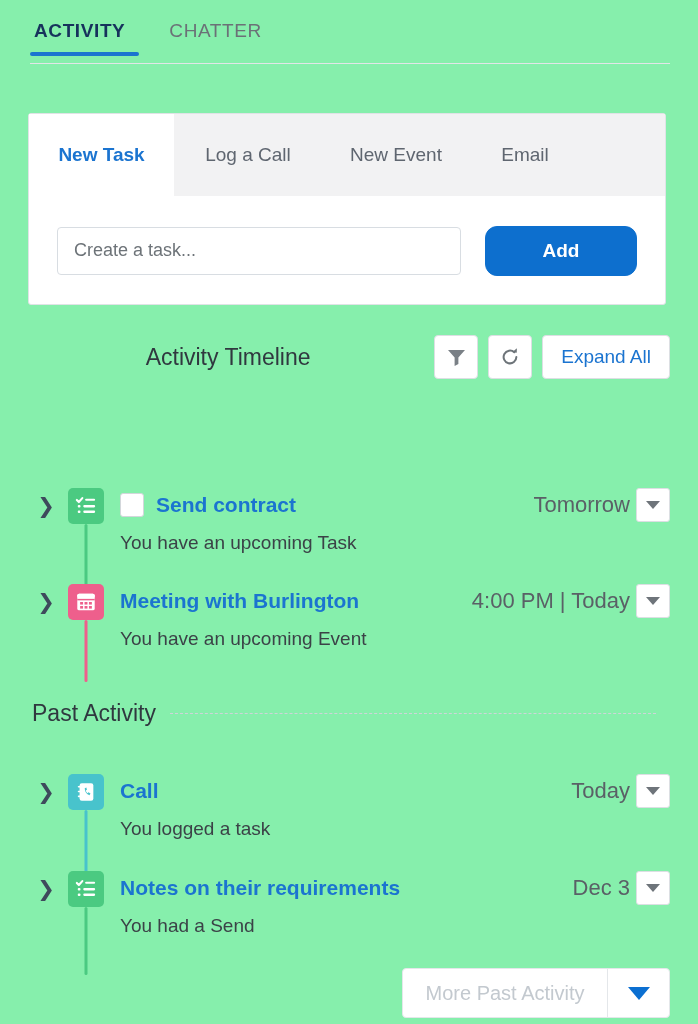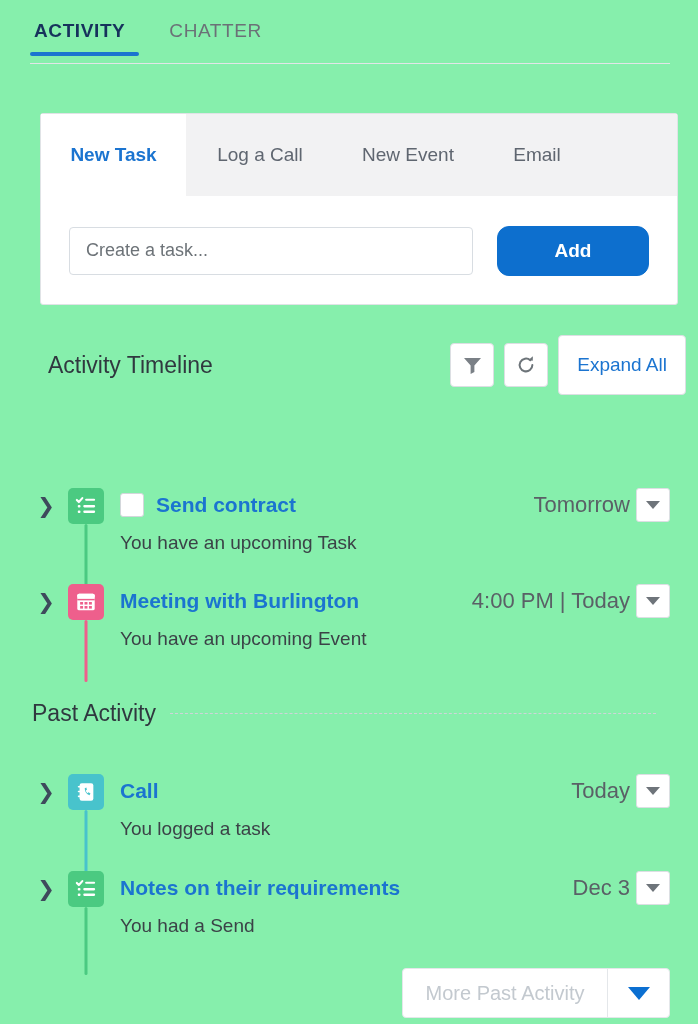--- a/index.html
+++ b/index.html
@@ -37,21 +37,21 @@
   .toptab:first-child { padding-left: 4px; }
   .toptab.active { color: #16325c; font-weight: 600; }
   .toptab.active::after {
     content:"";
     position:absolute; left:0; right:8px; bottom:0;
     height:4px; background:#1b74d0; border-radius:2px;
   }
 
   
   .composer {
-    position:absolute; left:40px; top:113px; width:638px; height:192px;
+    position:absolute; left:28px; top:113px; width:638px; height:192px;
     border:1px solid #e0e3e6; background:#fff; border-radius:3px;
   }
   .composer-tabs { display:flex; height:82px; background:#f2f2f3; }
   .ctab {
     display:flex; align-items:center; justify-content:center;
     font-size:19px; color:#5f6670; cursor:pointer; white-space:nowrap;
   }
   .ctab.active {
     background:#ffffff; color:#1b74d0; font-weight:600;
   }
@@ -73,32 +73,32 @@
   .task-input::placeholder { color:#6d7378; }
   .add-btn {
     width:152px; height:50px;
     background:#0d6fce; border:1px solid #0d6fce; border-radius:12px;
     color:#ffffff; font-size:19px; font-weight:700;
     cursor:pointer;
   }
 
   
   .tl-header {
-    position:absolute; left:48px; top:335px; width:638px;
-    display:flex; align-items:center;
+    position:absolute; left:32px; top:335px; width:638px;
+    display:flex; align-items:center;text-align:center;
   }
   .tl-title { font-size:23px; color:#30383f; flex:1; }
   .icon-btn {
     width:44px; height:44px;
     border:1px solid #dcdfe3; border-radius:4px; background:#fff;
     display:flex; align-items:center; justify-content:center;
     cursor:pointer; margin-left:10px;
   }
   .expand-btn {
-    height:60px; padding:0 18px; margin-left:10px;
+    height:44px; padding:0 18px; margin-left:10px;
     border:1px solid #dcdfe3; border-radius:4px; background:#fff;
     color:#1b74d0; font-size:19px; cursor:pointer;
     display:flex; align-items:center;
   }
   .funnel { width:19px; height:17px; }
   .refresh { width:20px; height:20px; }
 
   
   .section {
     position:absolute; left:32px; width:638px;

